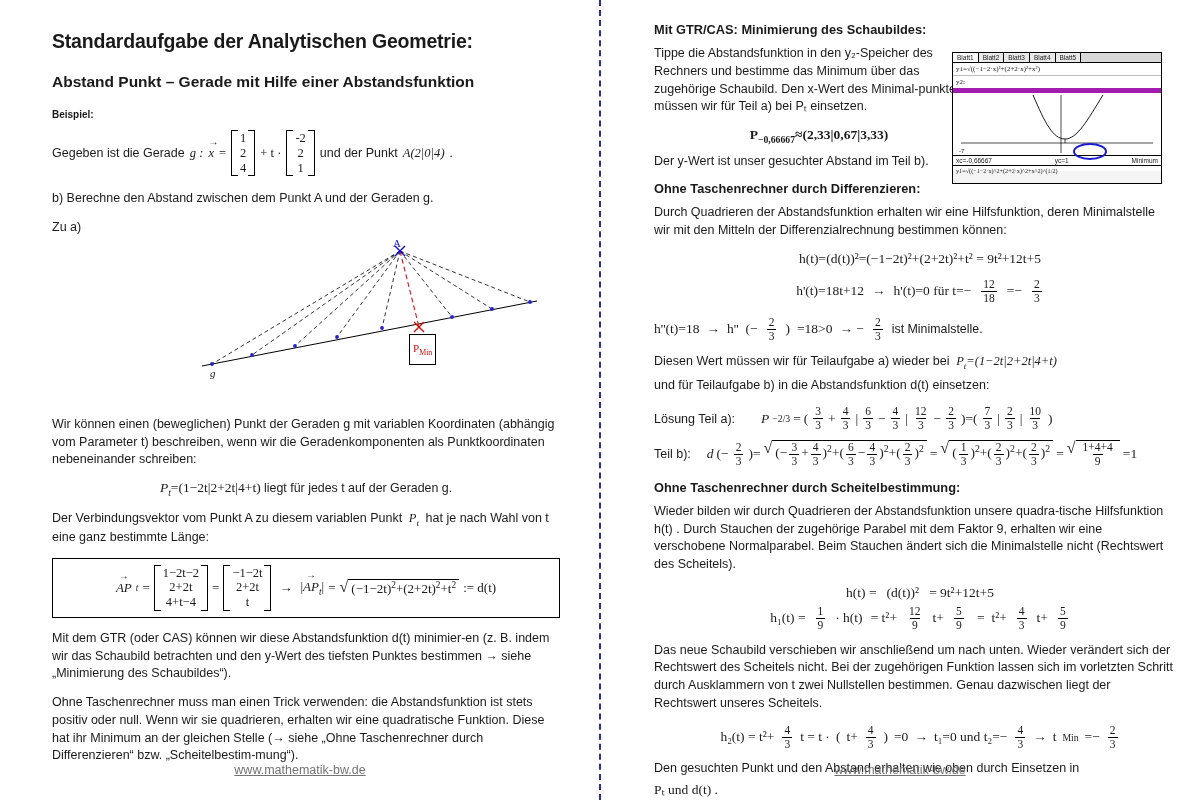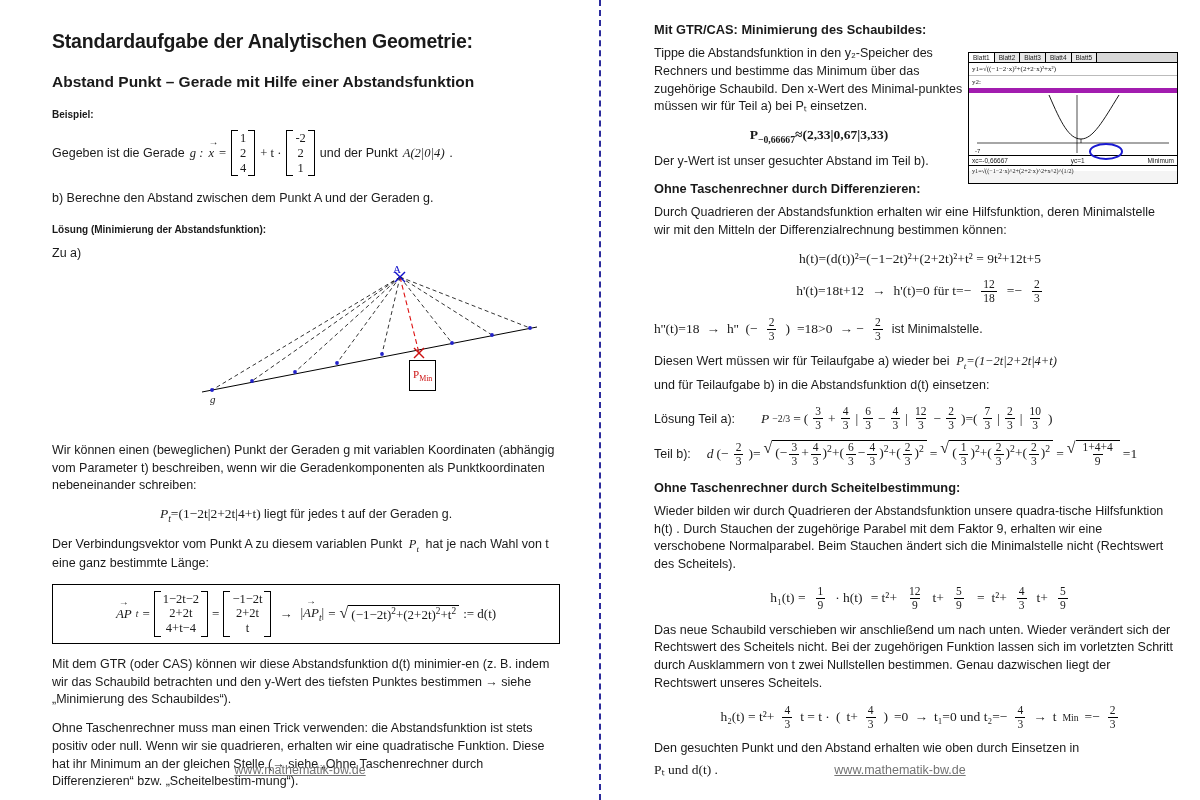--- a/index.html
+++ b/index.html
@@ -70,21 +70,21 @@
     position:absolute;bottom:22px;width:100%;text-align:center;left:0;
   }
   .footer a{
     color:#737373;font-size:12.5px;text-decoration:underline;
   }
   .col-left .footer{padding-right:12px;}
   
   .figure{position:relative;height:165px;margin:2px 0 12px 0;}
   
   .calc{
-    position:absolute;right:8px;top:30px;width:208px;height:130px;
+    position:absolute;right:24px;top:30px;width:208px;height:130px;
     border:1px solid #000;background:#f4f4f4;
     font-family:"Liberation Sans", sans-serif;font-size:6.5px;
   }
   .calc-tabs{display:flex;border-bottom:1px solid #000;background:#d8d8d8;}
   .calc-tab{
     border-right:1px solid #000;padding:1px 4px;font-size:6.5px;background:#e9e9e9;
   }
   .calc-tab.active{background:#fff;}
   .calc-body{position:relative;height:108px;background:#fff;}
   .calc-eq{padding:2px 3px;font-family:"Liberation Serif", serif;font-size:7px;border-bottom:1px solid #bbb;}
@@ -133,21 +133,20 @@
         </span>
         <span class="brk brk-r"></span>
       </span>
       <span style="font-family:'Liberation Sans',sans-serif;font-size:12.5px;">und der Punkt</span>
       <span class="mi">A(2|0|4)</span>
       <span>.</span>
     </div>
 
     <p>b)  Berechne den Abstand zwischen dem Punkt A und der Geraden g.</p>
 
-    <h3 style="margin-top:16px;">Lösung (Minimierung der Abstandsfunktion):</h3>
     <p style="margin-bottom:2px;">Zu a)</p>
 
     <div class="figure">
       <svg width="520" height="165" viewBox="0 0 520 165">
 
         <line x1="150" y1="127" x2="485" y2="62" stroke="#000" stroke-width="1"></line>
 
         <g stroke="#000" stroke-width="0.8" fill="none" stroke-dasharray="4,3">
           <line x1="348" y1="12" x2="160" y2="125"></line>
           <line x1="348" y1="12" x2="200" y2="116"></line>
@@ -441,20 +440,25 @@
                 <span class="den">9</span>
               </span></span>
           </span>
         <span>=1</span>
       </span>
     </div>
 
     <div class="rh" style="margin-top:10px;">Ohne Taschenrechner durch Scheitelbestimmung:</div>
     <p style="width:520px;">Wieder bilden wir durch Quadrieren der Abstandsfunktion unsere quadra-tische Hilfsfunktion  h(t) . Durch Stauchen der zugehörige Parabel mit dem Faktor 9, erhalten wir eine verschobene Normalparabel. Beim Stauchen ändert sich die Minimalstelle nicht (Rechtswert des Scheitels).</p>
 
+    <div class="mathline" style="display:flex;align-items:center;justify-content:center;gap:10px;margin:6px 0 4px 0;">
+      <span>h(t)  =</span>
+      <span>(d(t))²</span>
+      <span>=   9t²+12t+5</span>
+    </div>
     <div class="mathline" style="display:flex;align-items:center;justify-content:center;gap:8px;margin:2px 0 10px 0;">
       <span>h₁(t)  =</span>
       <span class="frac">
           <span class="num">1</span>
           <span class="den">9</span>
         </span>
       <span>· h(t)</span>
       <span>=   t²+</span>
       <span class="frac">
           <span class="num">12</span>

